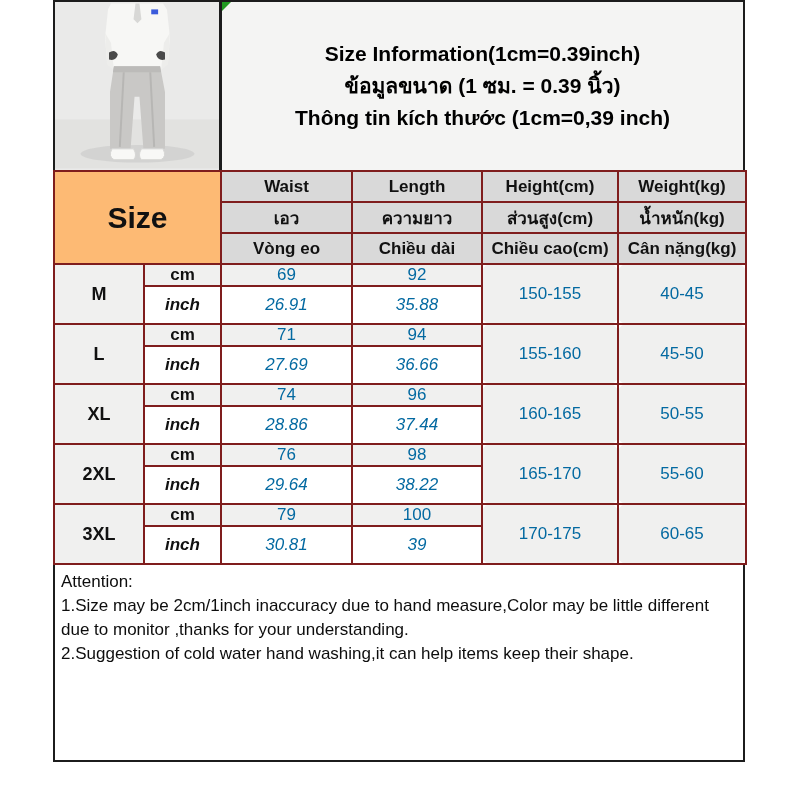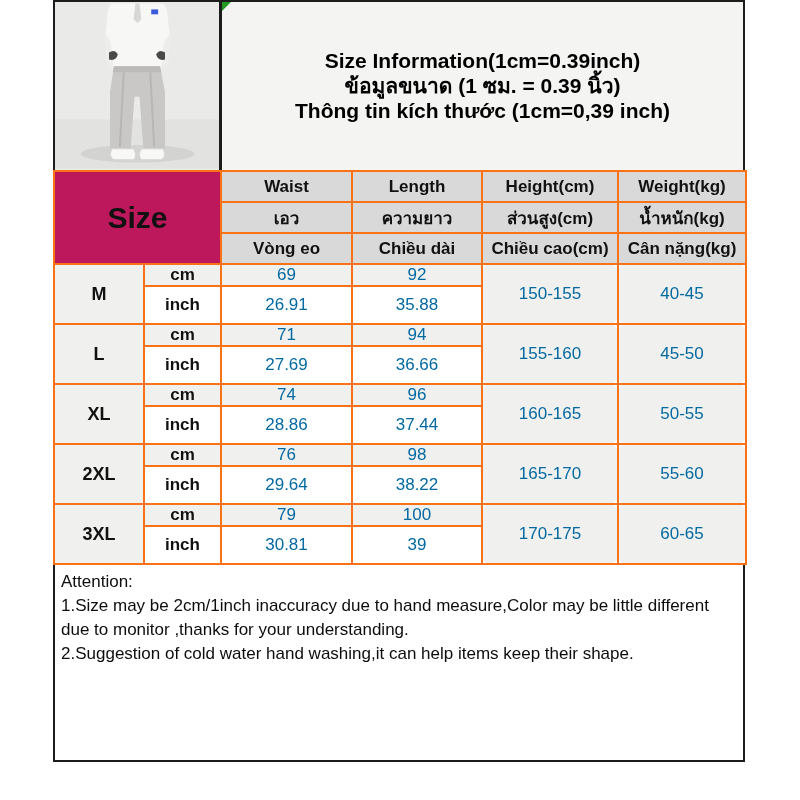--- a/index.html
+++ b/index.html
@@ -3,35 +3,35 @@
 <meta charset="utf-8">
 <style>
   * { margin:0; padding:0; box-sizing:border-box; }
   html,body { width:800px; height:800px; background:#ffffff; font-family:"Liberation Sans", sans-serif; color:#111; }
   .sheet { position:relative; width:692px; height:798px; margin-left:53px; background:#fff; }
 
   
   .top { display:flex; height:170px; border:2px solid #1c1c1c; border-bottom:none; }
   .photo { position:relative; width:167px; height:100%; border-right:3px solid #1c1c1c; background:#eaeae9; overflow:hidden; flex:none; }
   .photo svg { display:block; width:100%; height:100%; }
-  .titlebox { position:relative; flex:1; background:#f4f4f3; display:flex; flex-direction:column; justify-content:center; align-items:center; gap:1px; }
+  .titlebox { position:relative; flex:1; background:#f4f4f3; display:flex; flex-direction:column; justify-content:center; align-items:center; gap:8px; }
   .corner-flag { position:absolute; top:0; left:0; width:0; height:0;
     border-top:9px solid #229a22; border-right:9px solid transparent; }
   .t-line { font-weight:bold; font-size:21px; letter-spacing:0; color:#000; text-align:center; line-height:1.15; }
 
   
   table { border-collapse:collapse; table-layout:fixed; width:692px; }
-  td, th { border:2px solid #f97316; text-align:center; vertical-align:middle; overflow:hidden; white-space:nowrap; }
+  td, th { border:2px solid #7f1d1d; text-align:center; vertical-align:middle; overflow:hidden; white-space:nowrap; }
   thead th { background:#d9d9d9; font-size:17px; font-weight:bold; height:31px; }
-  .size-head { background:#be185d; font-size:30px; font-weight:bold; }
+  .size-head { background:#fdba74; font-size:30px; font-weight:bold; }
   .size-cell { background:#d9d9d9; font-weight:bold; font-size:18px; }
   .unit-cell { font-weight:bold; font-size:17px; }
   .val { font-size:17px; font-weight:normal; color:#0369a1; }
   tr.cm-row td { background:#f0f0ef; height:21px; }
-  tr.inch-row td { background:#ffffff; height:38px; }
+  tr.inch-row td { background:#ffffff; height:38px;font-style:italic; }
   td.merged { background:#f0f0ef;border-radius:9px; }
 
   
   .attention { height:197px; border:2px solid #1c1c1c; border-top:none; background:#fff;
     padding:5px 6px; font-size:17px; line-height:1.42; color:#0d0d0d; }
   .attention p { margin:0; }
 </style>
 </head>
 <body>
 

